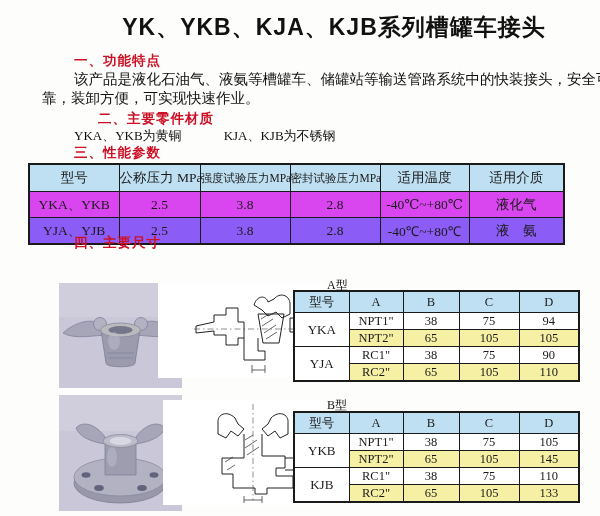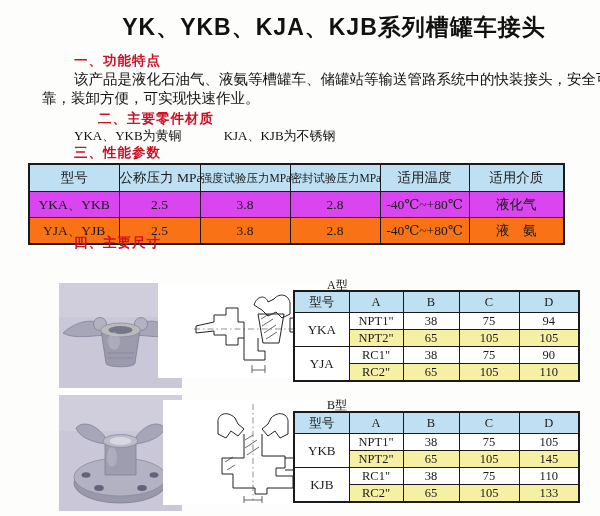--- a/index.html
+++ b/index.html
@@ -37,21 +37,21 @@
     border:2px solid #1a1a1a;table-layout:fixed;
   }
   .perf-table th,.perf-table td{
     border:1px solid #1a1a1a;text-align:center;vertical-align:middle;
     font-weight:normal;font-size:13.5px;padding:0;overflow:hidden;white-space:nowrap;
   }
   .perf-table th{background:#bfe0f2;height:26px;}
   .perf-table th.small{font-size:11.5px;margin-top:48px;}
   .perf-table td{height:25px;}
   .row-white td{background:#d946ef;}
-  .row-yellow td{background:#f97316;}
+  .row-yellow td{background:#8b5cf6;font-family:Liberation Serif, serif;}
   
   .dim-label{left:293px;font-size:12px;color:#111;}
   .dim-table{
     left:293px;width:285px;border:2px solid #1a1a1a;table-layout:fixed;
   }
   .dim-table th,.dim-table td{
     border:1px solid #1a1a1a;text-align:center;vertical-align:middle;
     font-weight:normal;font-size:12.5px;padding:0;overflow:hidden;white-space:nowrap;
   }
   .dim-table th{background:#bfe0f2;height:20px;}

